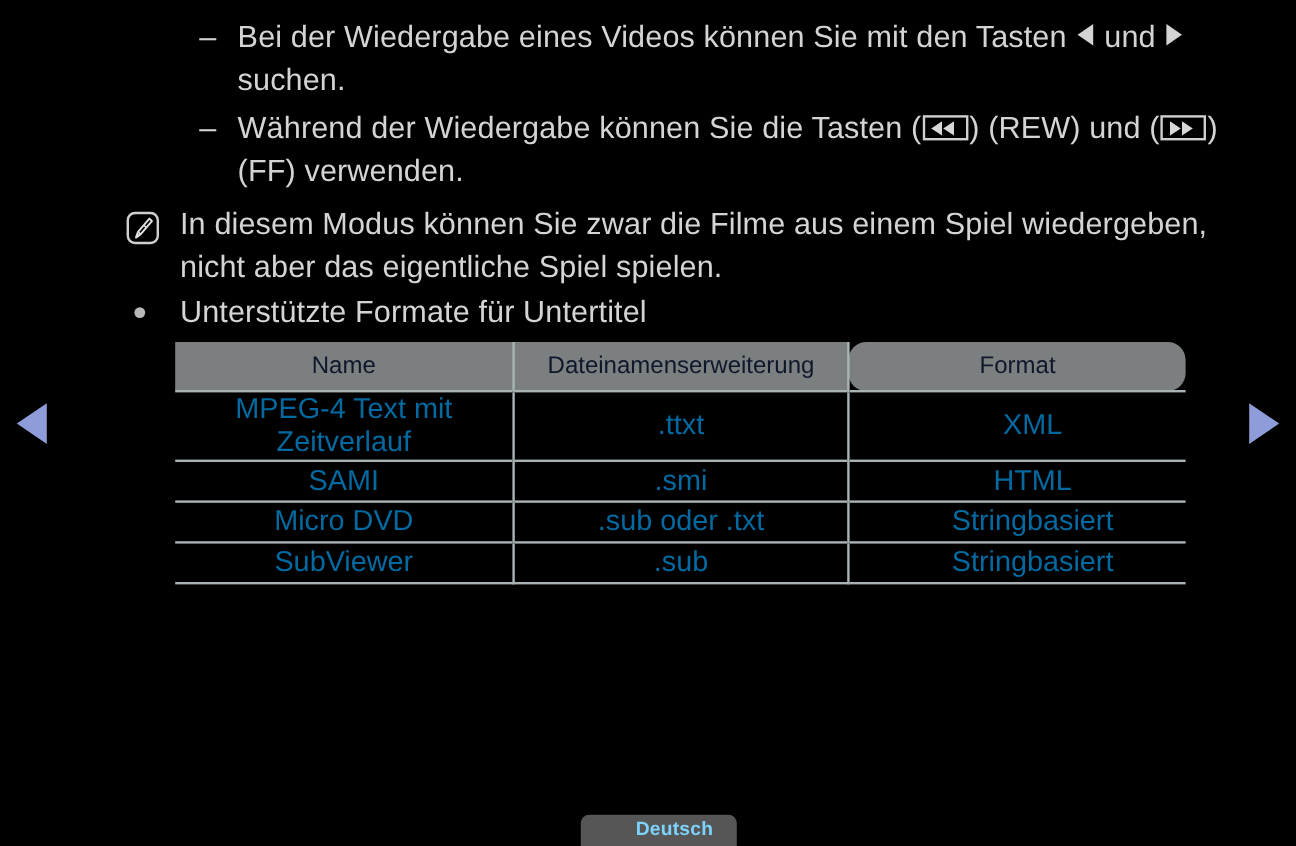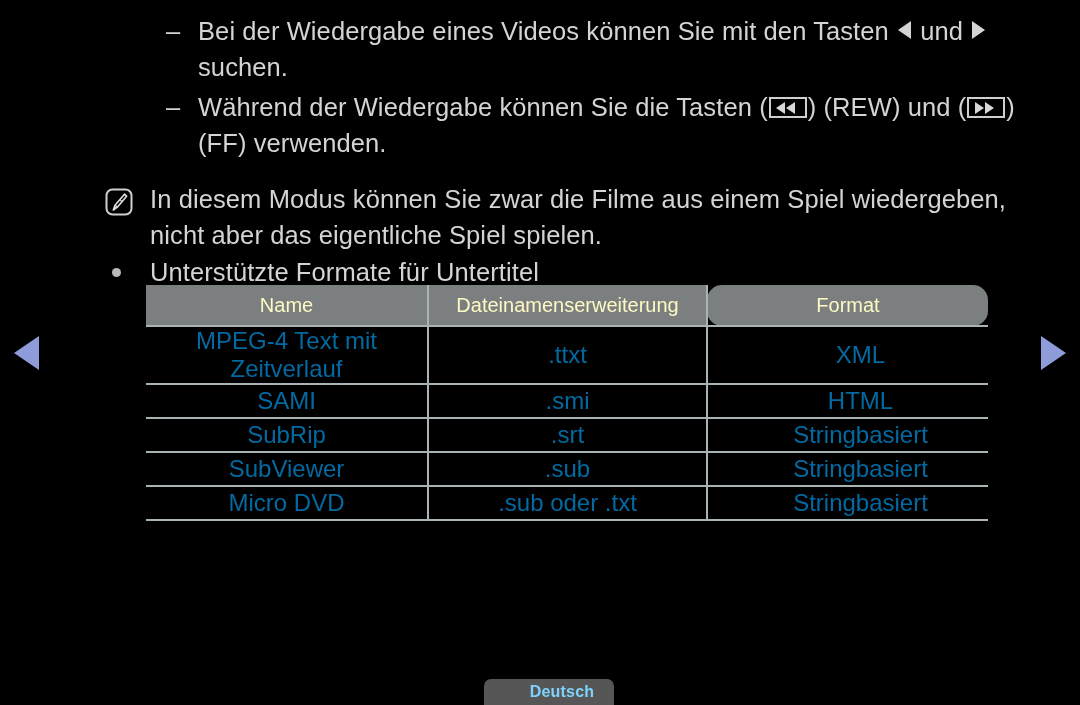--- a/index.html
+++ b/index.html
@@ -144,21 +144,21 @@
     font-weight: normal;
     color: #0369a1;
     font-size: 24px;
     padding: 0;
     border-left: 2px solid #a9b3b5;
     border-right: 2px solid #a9b3b5;
   }
   .fmt-table thead th {
     background: #7b7f80;
     height: 40px;
-    color: #fef9c3;
+    color: #0f172a;
     font-size: 20px;
   }
   .fmt-table thead th:first-child { border-left: none; }
   .fmt-table thead th:last-child  { border-right: none; border-radius: 15px; }
   .fmt-table tbody td {
     background: #000000;
     height: 32px;
     border-top: 2px solid #a9b3b5;
   }
   .fmt-table tbody tr:last-child td {
@@ -204,21 +204,21 @@
     <span>und</span>
     <span class="tri rt"></span>
     <span>suchen.</span>
   </div>
 
   <div class="para dash-row" style="margin-top:4px;">
     <span class="marker">–</span>
     <span>Während der Wiedergabe können Sie die Tasten (</span><span class="keybox rew"><i class="a"></i><i class="b"></i></span><span>) (REW) und (</span><span class="keybox ff"><i class="a"></i><i class="b"></i></span><span>) (FF) verwenden.</span>
   </div>
 
-  <div class="para note-row" style="margin-top:20px;">
+  <div class="para note-row" style="margin-top:8px;">
     <span class="note-icon">
       <svg width="30" height="30" viewBox="0 0 30 30">
         <rect x="2.5" y="2.5" width="25" height="25" rx="6" ry="6" fill="none" stroke="#d0d0d0" stroke-width="2"></rect>
         <path d="M20.5 7.2 L11.0 18.2 L9.3 23.0 L13.3 20.2 L22.6 9.2 Z" fill="none" stroke="#e0e0e0" stroke-width="1.6" stroke-linejoin="round"></path>
         <path d="M11.0 18.2 L13.3 20.2" stroke="#e0e0e0" stroke-width="1.4"></path>
         <path d="M15.8 12.6 L18.1 14.7" stroke="#e0e0e0" stroke-width="1.2"></path>
         <path d="M9.3 23.0 L10.6 19.4 L12.5 21.0 Z" fill="#e0e0e0"></path>
       </svg>
     </span>
     <span>In diesem Modus können Sie zwar die Filme aus einem Spiel wiedergeben, nicht aber das eigentliche Spiel spielen.</span>
@@ -249,30 +249,25 @@
       <td>MPEG-4 Text mit Zeitverlauf</td>
       <td>.ttxt</td>
       <td>XML</td>
     </tr>
     <tr>
       <td>SAMI</td>
       <td>.smi</td>
       <td>HTML</td>
     </tr>
     <tr>
-      <td>SubRip</td>
-      <td>.srt</td>
+      <td>Micro DVD</td>
+      <td>.sub oder .txt</td>
       <td>Stringbasiert</td>
     </tr>
     <tr>
       <td>SubViewer</td>
       <td>.sub</td>
       <td>Stringbasiert</td>
     </tr>
-    <tr>
-      <td>Micro DVD</td>
-      <td>.sub oder .txt</td>
-      <td>Stringbasiert</td>
-    </tr>
   </tbody>
 </table>
 
 <div class="lang-chip">Deutsch</div>
 
 </body></html>

